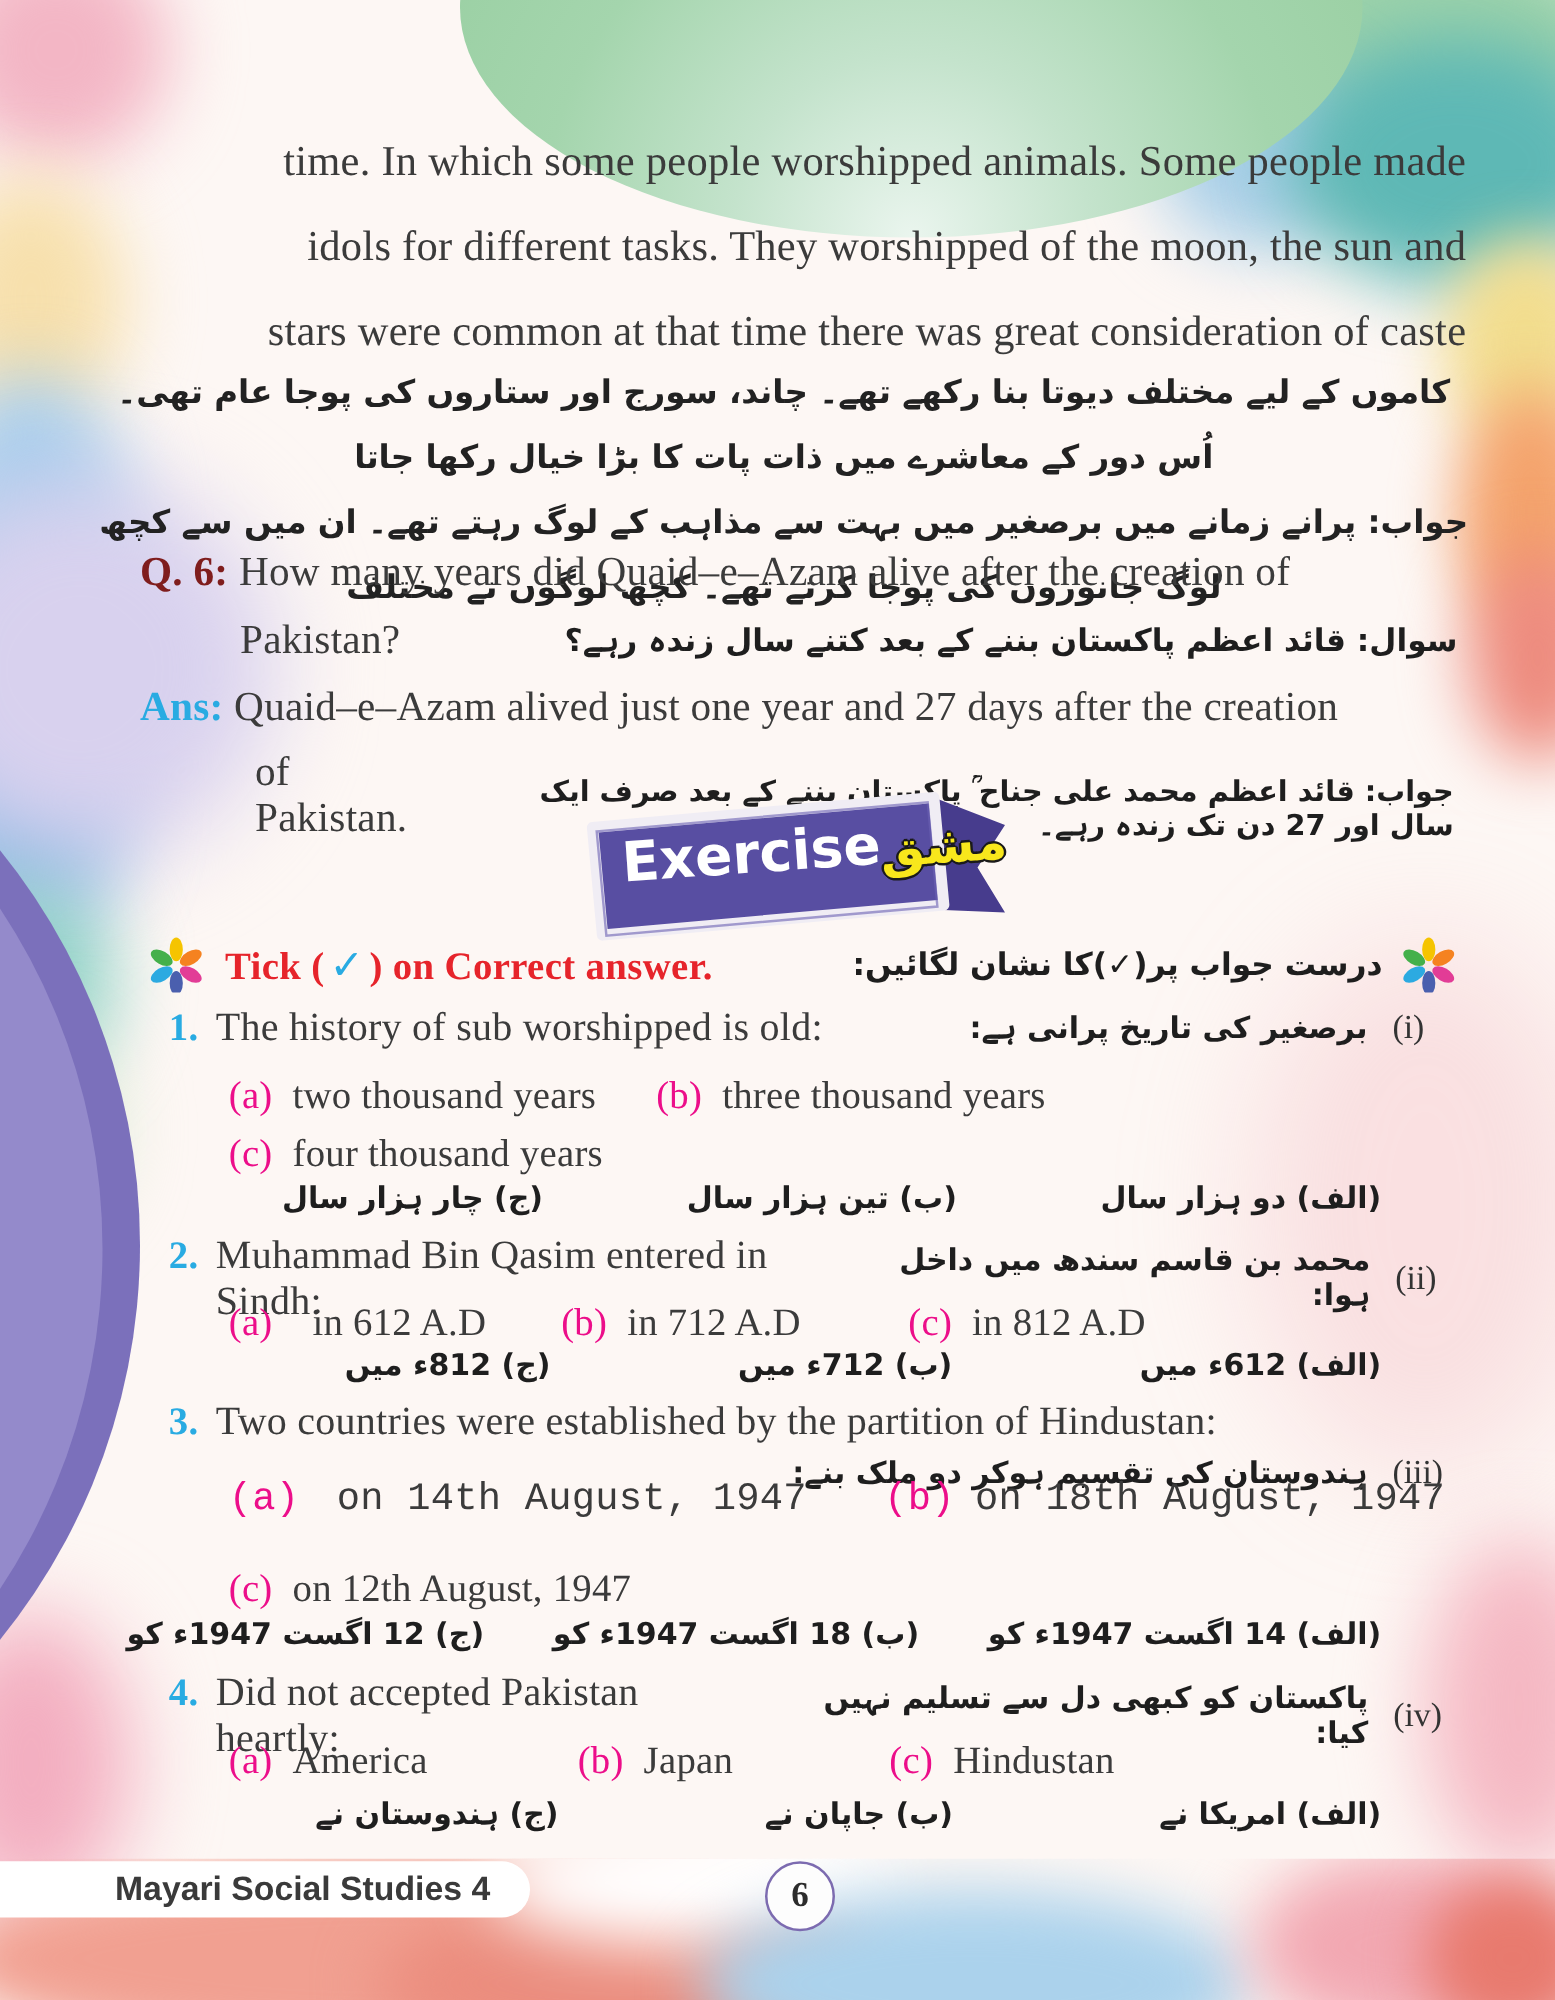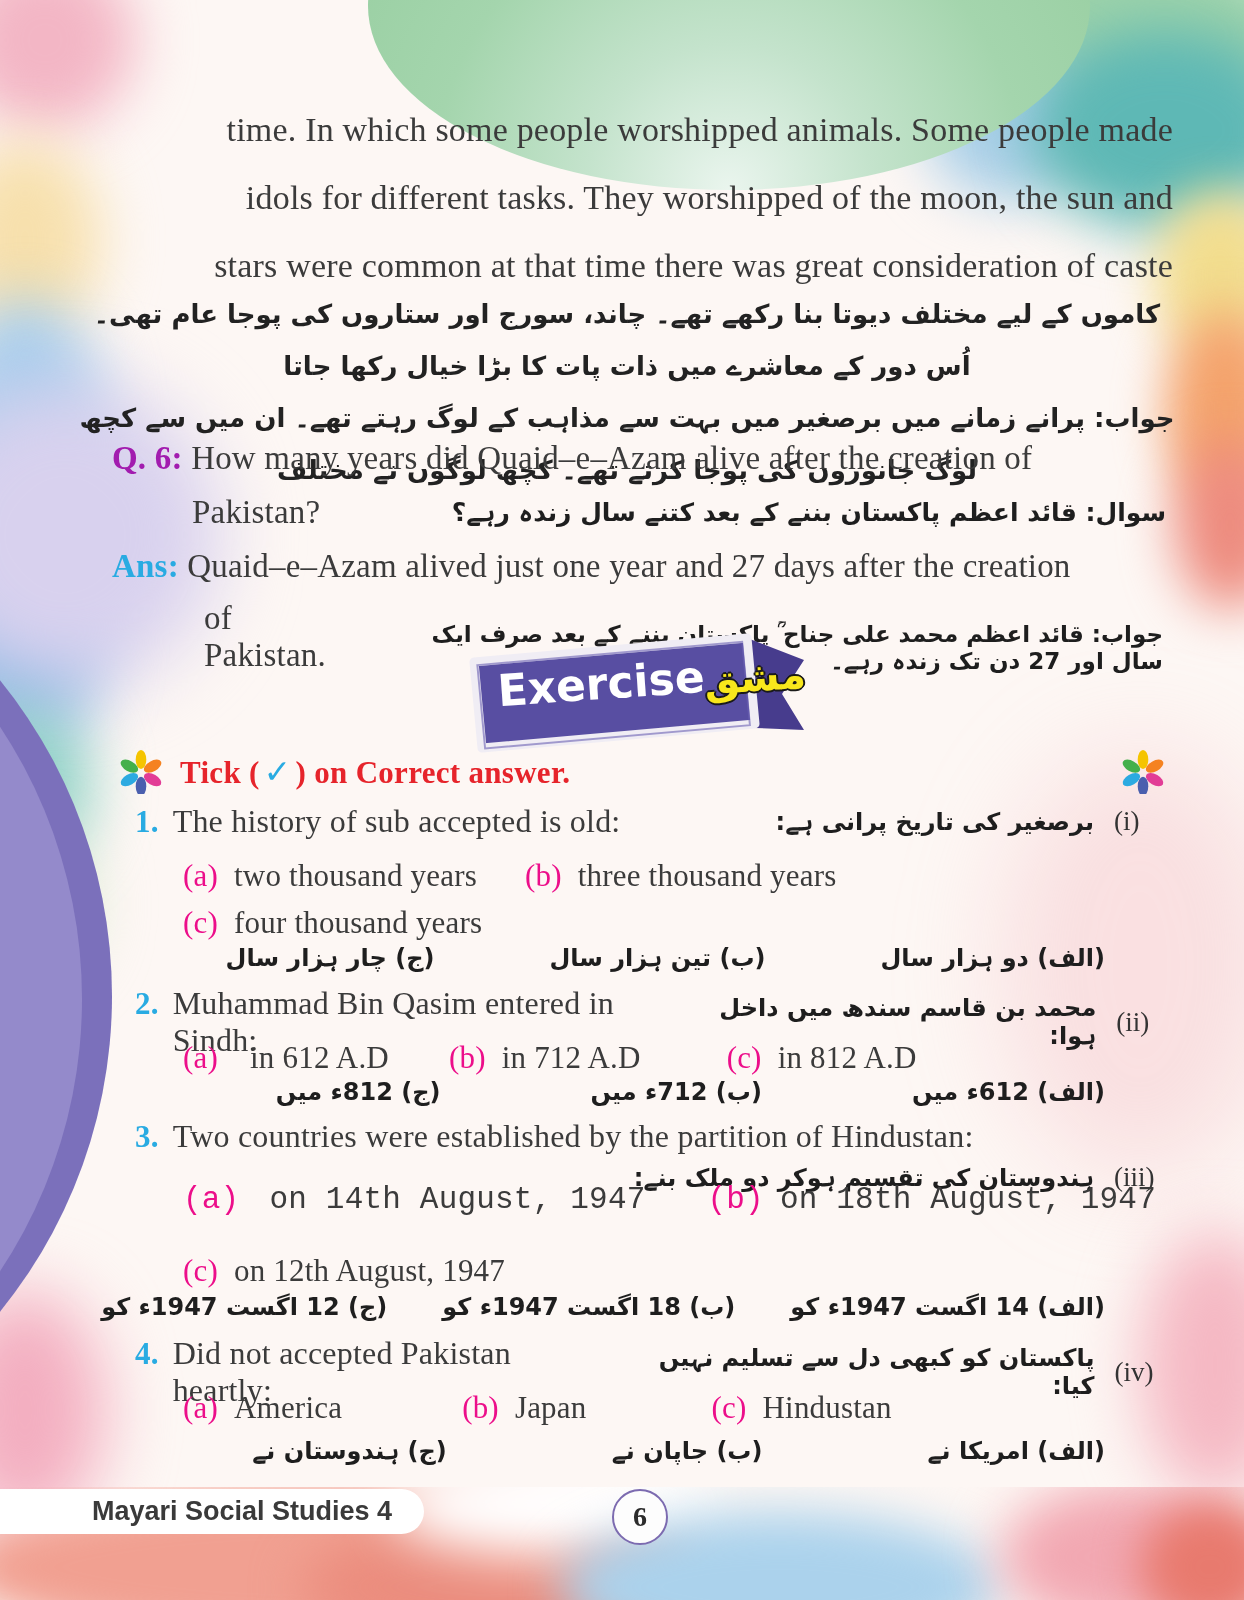--- a/index.html
+++ b/index.html
@@ -44,21 +44,21 @@
   .fb4{left:560px;top:25px;width:440px;height:150px;background:#abd2ec;filter:blur(24px);}
   .fb5{left:1000px;top:-5px;width:260px;height:150px;background:#f2a8b2;filter:blur(26px);}
   .fb6{left:1140px;top:15px;width:140px;height:130px;background:#e87a6e;filter:blur(22px);}
   
   .para-en{position:absolute;left:183px;top:96px;width:990px;font-size:34px;line-height:68px;color:#3b3b3b;letter-spacing:.2px;text-align:right;}
   .para-en span{display:block;}
   .para-ur{position:absolute;left:68px;top:288px;width:1118px;direction:rtl;font-size:26px;line-height:52px;
            font-family:"DejaVu Sans", sans-serif;color:#222;text-align:center;font-weight:700;}
   .para-ur span{display:block;}
   .qline{position:absolute;font-size:33px;letter-spacing:.2px;}
-  .qlabel-pink{color:#a21caf;font-weight:700;}
+  .qlabel-pink{color:#7f1d1d;font-weight:700;}
   .qlabel-cyan{color:#29abe2;font-weight:700;}
   .urdu{font-family:"DejaVu Sans", sans-serif;direction:rtl;font-weight:700;color:#1e1e1e;}
   .flexrow{display:flex;justify-content:space-between;align-items:center;gap:48px;}
   
   .ribbon{position:absolute;left:452px;top:632px;width:366px;height:122px;}
   .ribbon .ex-en{position:absolute;left:34px;top:26px;width:230px;text-align:center;font-family:"DejaVu Sans", sans-serif;
      font-weight:700;font-size:44px;color:#ffffff;transform:rotate(-4deg);}
   .ribbon .ex-ur{position:absolute;left:252px;top:22px;font-family:"DejaVu Sans", sans-serif;font-weight:700;font-size:40px;color:#f8e71c;
      transform:rotate(-4deg);
      text-shadow:-2px 0 #1a1a1a,2px 0 #1a1a1a,0 -2px #1a1a1a,0 2px #1a1a1a,-1px -1px #1a1a1a,1px 1px #1a1a1a,-1px 1px #1a1a1a,1px -1px #1a1a1a;}
@@ -158,35 +158,36 @@
       <ellipse cx="24" cy="12" rx="5.5" ry="10" fill="#f5c400"></ellipse>
       <ellipse cx="24" cy="12" rx="5.5" ry="10" fill="#f58220" transform="rotate(60 24 26)"></ellipse>
       <ellipse cx="24" cy="12" rx="5.5" ry="10" fill="#e23c96" transform="rotate(120 24 26)"></ellipse>
       <ellipse cx="24" cy="12" rx="5.5" ry="10" fill="#4a5fae" transform="rotate(180 24 26)"></ellipse>
       <ellipse cx="24" cy="12" rx="5.5" ry="10" fill="#2caae1" transform="rotate(240 24 26)"></ellipse>
       <ellipse cx="24" cy="12" rx="5.5" ry="10" fill="#44b04b" transform="rotate(300 24 26)"></ellipse>
     </svg>
     <span class="tick-text"><span>Tick (</span><span class="tick-mark">✓</span><span>) on Correct answer.</span></span>
   </div>
   <div class="tick-right">
+    <span class="urdu">درست جواب پر(✓)کا نشان لگائیں:</span>
     <svg width="46" height="46" viewBox="0 0 48 48">
       <ellipse cx="24" cy="12" rx="5.5" ry="10" fill="#f5c400"></ellipse>
       <ellipse cx="24" cy="12" rx="5.5" ry="10" fill="#f58220" transform="rotate(60 24 26)"></ellipse>
       <ellipse cx="24" cy="12" rx="5.5" ry="10" fill="#e23c96" transform="rotate(120 24 26)"></ellipse>
       <ellipse cx="24" cy="12" rx="5.5" ry="10" fill="#4a5fae" transform="rotate(180 24 26)"></ellipse>
       <ellipse cx="24" cy="12" rx="5.5" ry="10" fill="#2caae1" transform="rotate(240 24 26)"></ellipse>
       <ellipse cx="24" cy="12" rx="5.5" ry="10" fill="#44b04b" transform="rotate(300 24 26)"></ellipse>
     </svg>
   </div>
 </div>
 
 <div class="q-row" style="top:803px;">
   <div class="q-left">
     <span class="q-num">1.</span>
-    <span>The history of sub accepted is old:</span>
+    <span>The history of sub worshipped is old:</span>
   </div>
   <div class="q-right">
     <span class="urdu">برصغیر کی تاریخ پرانی ہے:</span>
     <span class="roman">(i)</span>
   </div>
 </div>
 <div class="opts" style="top:858px;">
   <span class="letter">(a)</span><span class="opt-text">two thousand years</span><span class="letter" style="margin-left:48px;">(b)</span><span class="opt-text">three thousand years</span>
 </div>
 <div class="opts" style="top:905px;">

